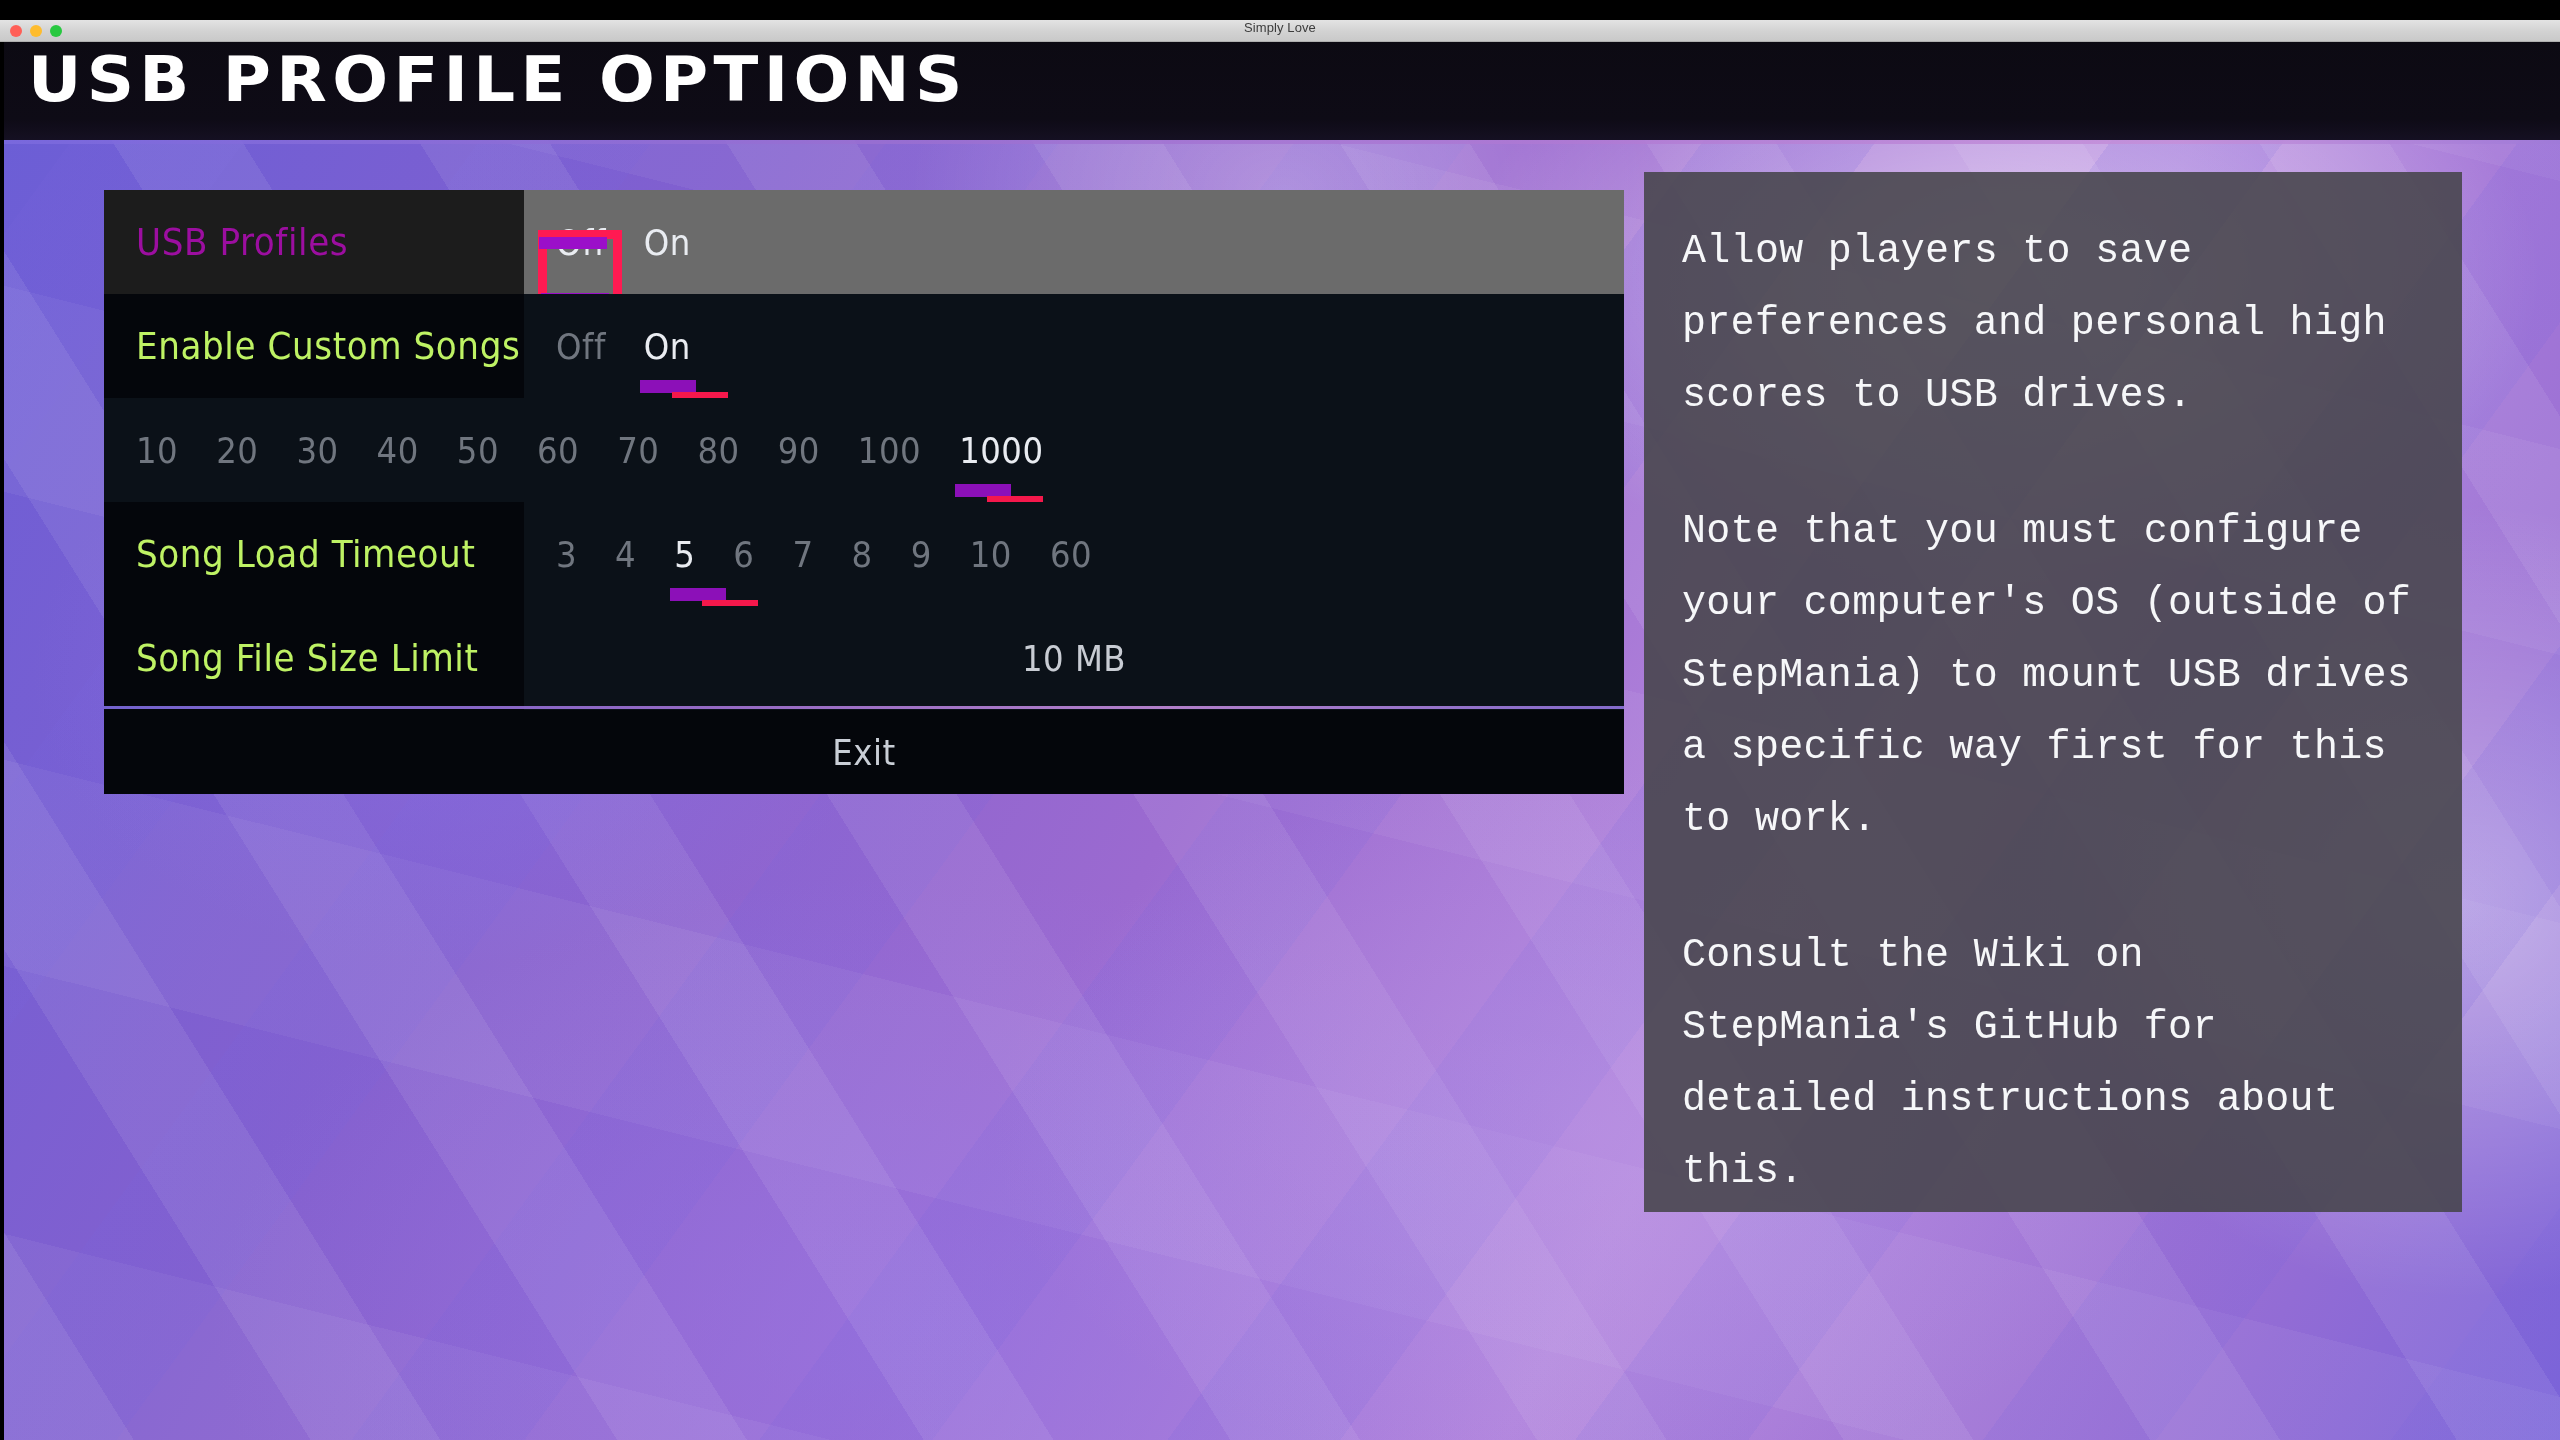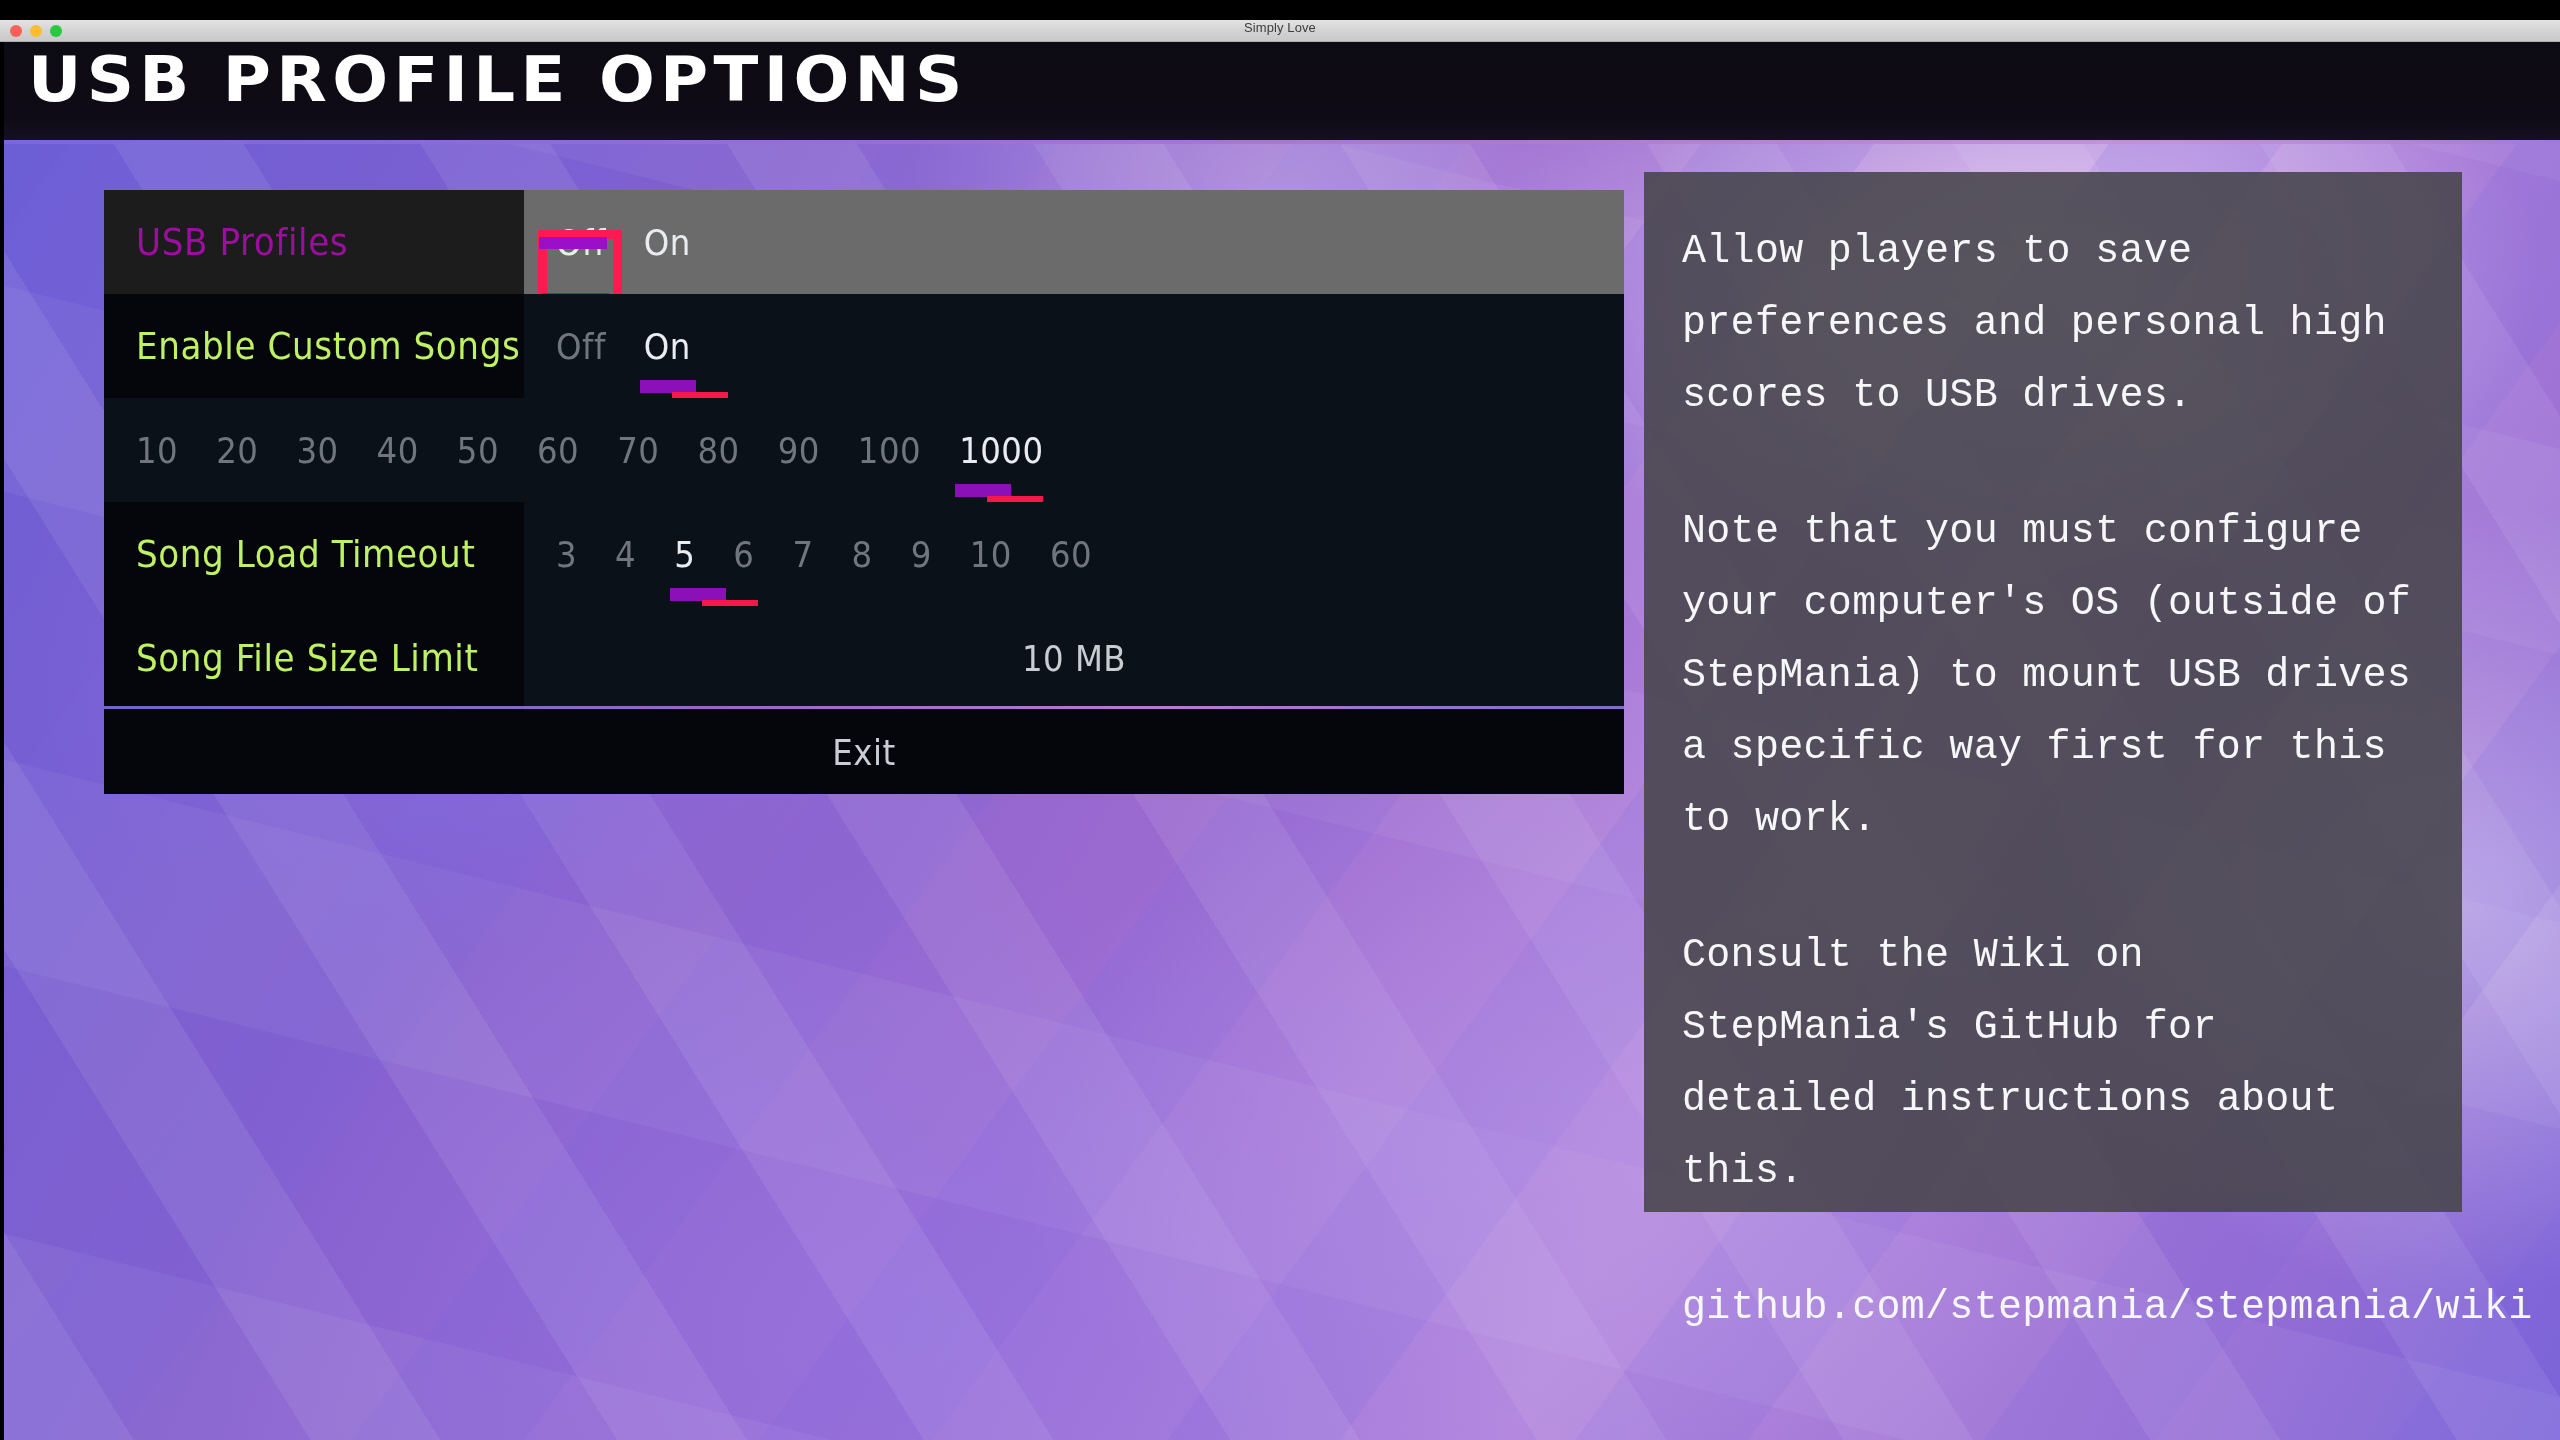--- a/index.html
+++ b/index.html
@@ -309,16 +309,15 @@
       <div id="exit-row">
         <div id="exit-sep"></div>
         <span>Exit</span>
       </div>
     </div>
 
   <div id="explanation-panel">
       <div class="explain-p">Allow players to save preferences and personal high scores to USB drives.</div>
       <div class="explain-p">Note that you must configure your computer's OS (outside of StepMania) to mount USB drives a specific way first for this to work.</div>
       <div class="explain-p">Consult the Wiki on StepMania's GitHub for detailed instructions about this.</div>
-      <div class="explain-p">github.com/stepmania/stepmania/wiki</div>
     </div>
 
 </div>
 
 </body></html>

